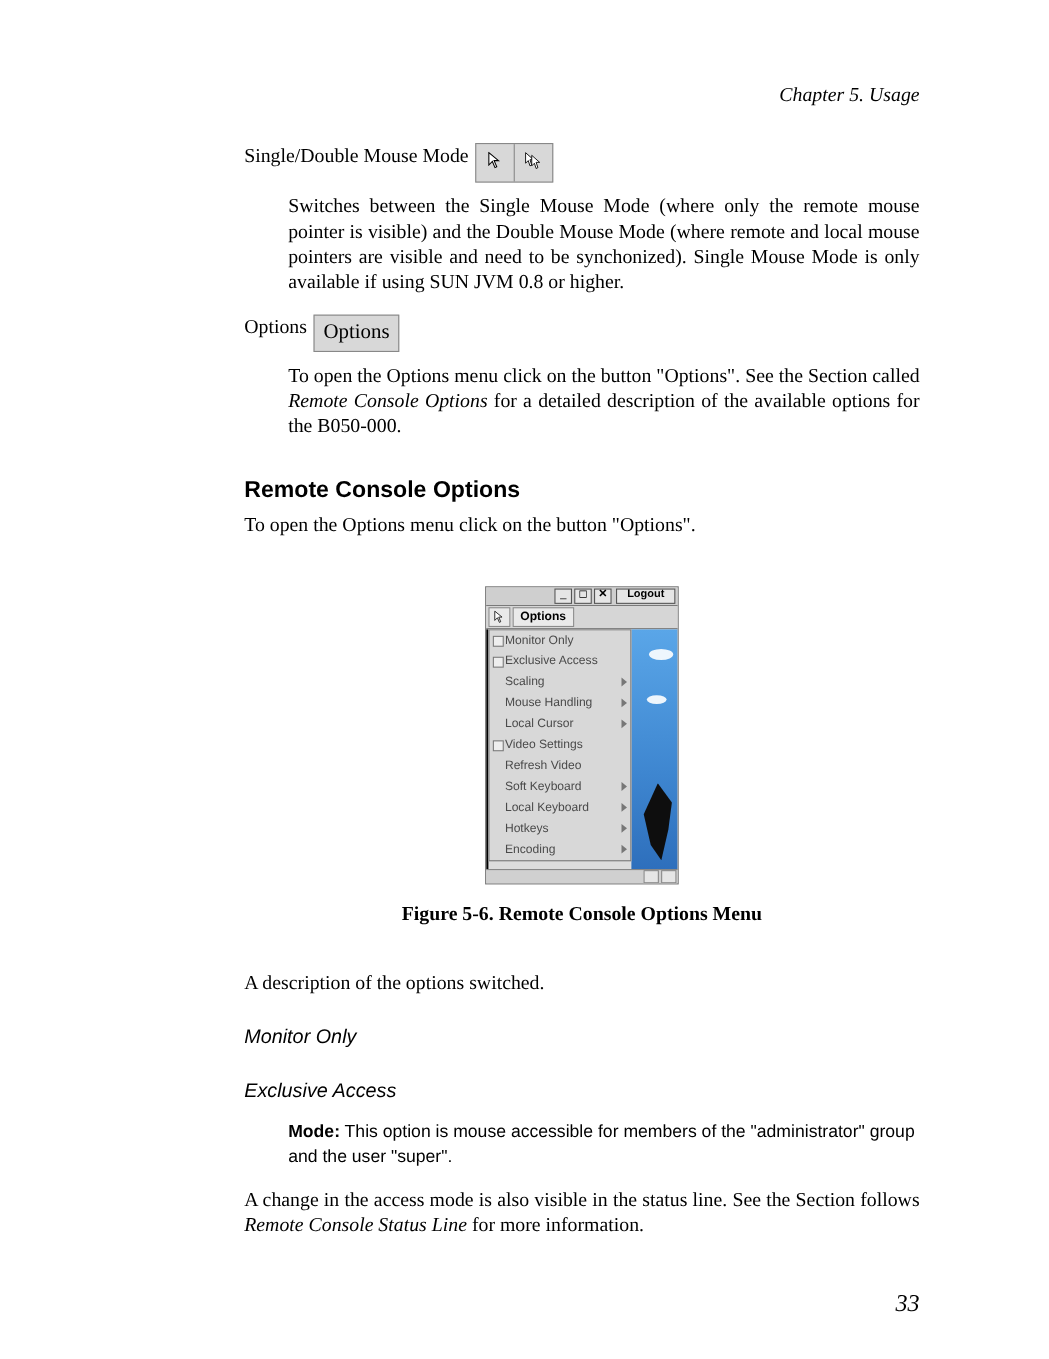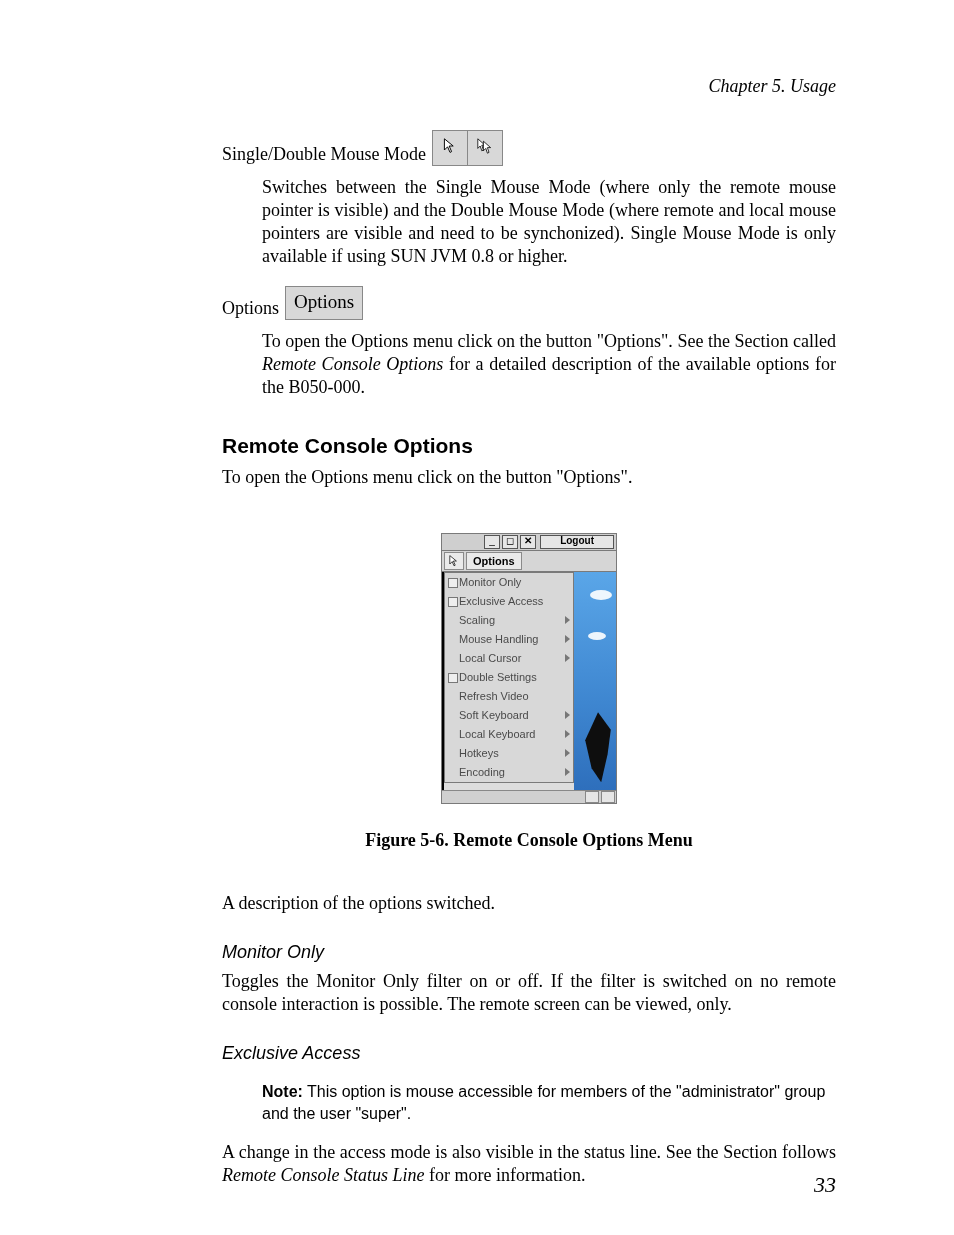--- a/index.html
+++ b/index.html
@@ -19,21 +19,20 @@
     font-size: 18px;
     line-height: 1.28;
   }
   .running-head {
     text-align: right;
     font-style: italic;
     margin-bottom: 32px;
   }
   .entry-line {
     display: flex;
-    align-items: flex-end;
     gap: 6px;
     margin-top: 4px;
   }
   .btn-group {
     display: inline-flex;
     border: 1px solid #888;
     background: #d8d8d8;
     height: 34px;
   }
   .btn-cell {
@@ -69,21 +68,21 @@
   .para {
     margin: 6px 0 16px 0;
     text-align: justify;
   }
   .figure-wrap {
     margin-top: 44px;
     text-align: center;
   }
   .figure-caption {
     font-weight: bold;
-    margin-top: 20px;
+    margin-top: 10px;
   }
   .sub-h {
     font-family: Helvetica, Arial, sans-serif;
     font-style: italic;
     font-size: 18px;
     margin-top: 26px;
     margin-bottom: 4px;
   }
   .note-block {
     margin: 16px 0 16px 40px;
@@ -131,21 +130,21 @@
     line-height: 10px;
     text-align: center;
     font-family: Arial, sans-serif;
   }
   .logout-btn {
     height: 12px;
     border: 1px solid #555;
     background: #e6e6e6;
     font-size: 10px;
     line-height: 10px;
-    padding: 0 19px;
+    padding: 0 9px;
     font-weight: bold;
     margin-left: 2px;
   }
   .shot .toolbar {
     height: 20px;
     background: #d6d6d6;
     border-bottom: 1px solid #7a7a7a;
     display: flex;
     align-items: center;
     gap: 2px;
@@ -290,45 +289,44 @@
         <div class="sky">
           <div class="cloud" style="top:18px;right:4px;width:22px;height:10px"></div>
           <div class="cloud" style="top:60px;right:10px;width:18px;height:8px"></div>
         </div>
         <div class="menu" id="menu-list">
             <div class="menu-row ck">Monitor Only</div>
             <div class="menu-row ck">Exclusive Access</div>
             <div class="menu-row">Scaling<span class="arrow"></span></div>
             <div class="menu-row">Mouse Handling<span class="arrow"></span></div>
             <div class="menu-row">Local Cursor<span class="arrow"></span></div>
-            <div class="menu-row ck">Double Settings</div>
+            <div class="menu-row ck">Video Settings</div>
             <div class="menu-row">Refresh Video</div>
             <div class="menu-row">Soft Keyboard<span class="arrow"></span></div>
             <div class="menu-row">Local Keyboard<span class="arrow"></span></div>
             <div class="menu-row">Hotkeys<span class="arrow"></span></div>
             <div class="menu-row">Encoding<span class="arrow"></span></div>
           </div>
       </div>
       <div class="scroll-bottom">
           <div></div>
           <div></div>
         </div>
     </div>
     <div class="figure-caption">Figure 5-6. Remote Console Options Menu</div>
   </div>
 
   <div class="para" style="margin-top:40px">A description of the options switched.</div>
 
   <div class="sub-h">Monitor Only</div>
-  <div class="para">Toggles the Monitor Only filter on or off. If the filter is switched on no remote console interaction is possible. The remote screen can be viewed, only.</div>
 
   <div class="sub-h">Exclusive Access</div>
 
   <div class="note-block">
-    <span class="note-label">Note:</span><span> This option is mouse accessible for members of the "administrator" group and the user "super".</span>
+    <span class="note-label">Mode:</span><span> This option is mouse accessible for members of the "administrator" group and the user "super".</span>
   </div>
 
   <div class="para">
     <span>A change in the access mode is also visible in the status line. See the Section follows </span><em class="ref">Remote Console Status Line</em><span> for more information.</span>
   </div>
 
   <div class="pagenum">33</div>
 </div>
 
 </body></html>

